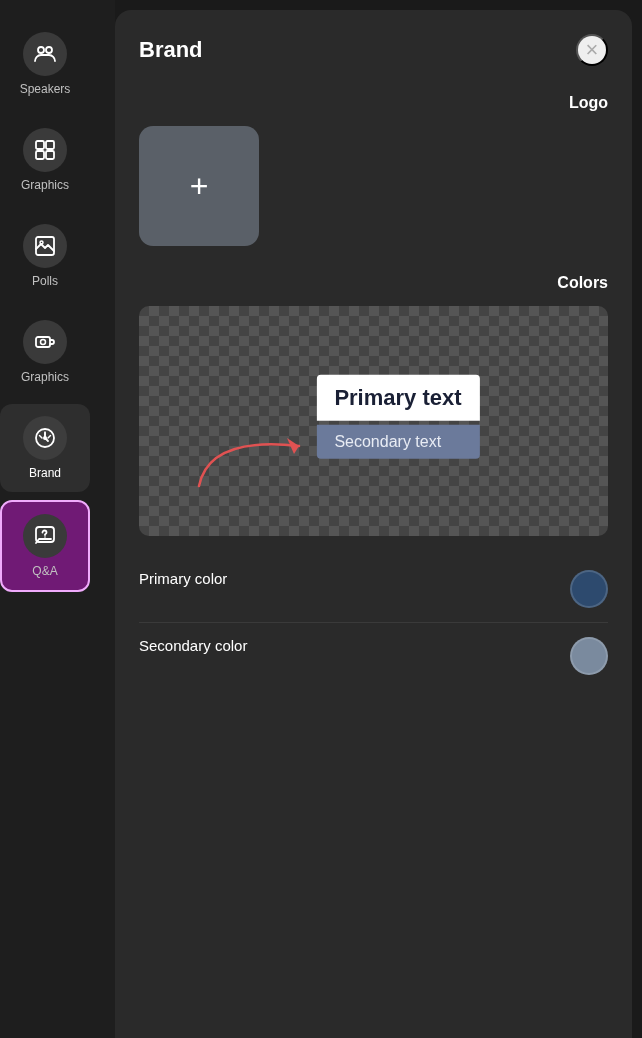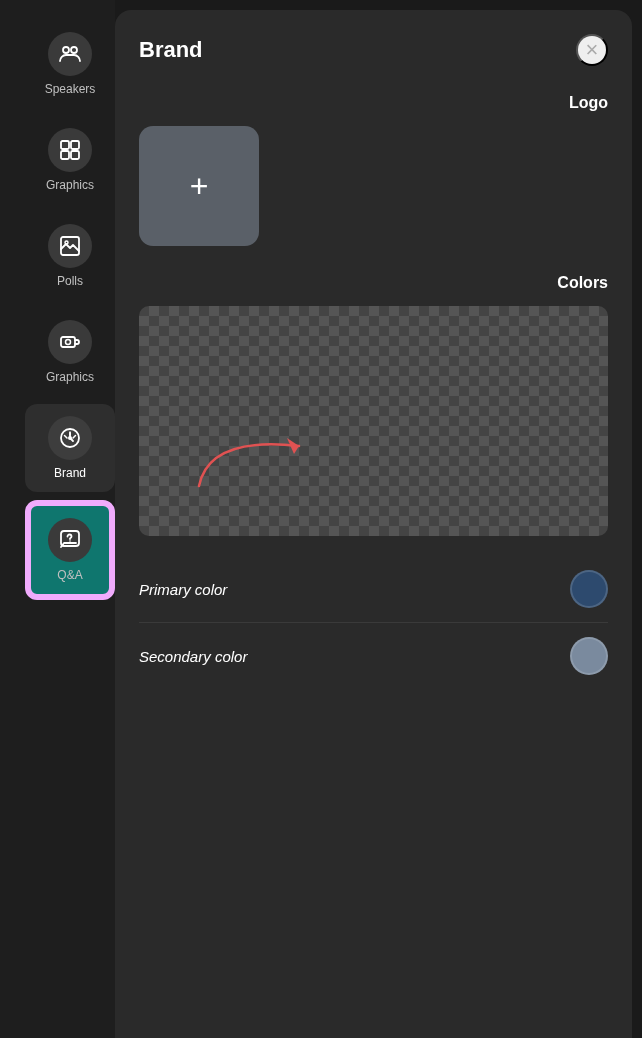--- a/index.html
+++ b/index.html
@@ -12,21 +12,21 @@
       overflow: hidden;
     }
 
     
     .sidebar {
       width: 115px;
       height: 100%;
       background: #1e1e1e;
       display: flex;
       flex-direction: column;
-      align-items: flex-end;
+      align-items: flex-start;
       padding: 20px 0;
       gap: 8px;
       flex-shrink: 0;
     }
 
     .sidebar-item {
       display: flex;
       flex-direction: column;
       align-items: center;
       gap: 6px;
@@ -35,22 +35,22 @@
       cursor: pointer;
       width: 90px;
       position: relative;
     }
 
     .sidebar-item.active {
       background: #2e2e2e;
     }
 
     .sidebar-item.selected-qa {
-      border: 6px solid #f0abfc;
-      background: #0f766e;
+      border: 2px solid #f0abfc;
+      background: #701a75;
     }
 
     .sidebar-icon {
       width: 44px;
       height: 44px;
       background: #3a3a3a;
       border-radius: 50%;
       display: flex;
       align-items: center;
       justify-content: center;
@@ -181,24 +181,22 @@
       left: 30px;
       width: 180px;
       height: 120px;
       pointer-events: none;
     }
 
     
     .color-row {
       display: flex;
       justify-content: space-between;
-      align-items: center;
       padding: 14px 0;
       border-bottom: 1px solid #3a3a3a;
-      font-style: italic;
     }
 
     .color-row:last-child {
       border-bottom: none;
     }
 
     .color-label {
       color: #ffffff;
       font-size: 15px;
     }
@@ -312,20 +310,24 @@
     <div class="section-title">Logo</div>
     <div class="logo-upload">
       <span class="logo-plus">+</span>
     </div>
   </div>
 
   <div>
     <div class="section-title">Colors</div>
 
     <div class="colors-preview">
+      <div class="text-overlay">
+        <div class="primary-text-box">Primary text</div>
+        <div class="secondary-text-box">Secondary text</div>
+      </div>
 
       <div class="arrow-container">
         <svg width="180" height="120" viewBox="0 0 180 120">
           <path d="M30 100 Q40 50 130 60" stroke="#e05252" stroke-width="2.5" fill="none" stroke-linecap="round"></path>
           <polygon points="130,60 118,52 125,68" fill="#e05252"></polygon>
         </svg>
       </div>
     </div>
 
     <div class="color-row">

